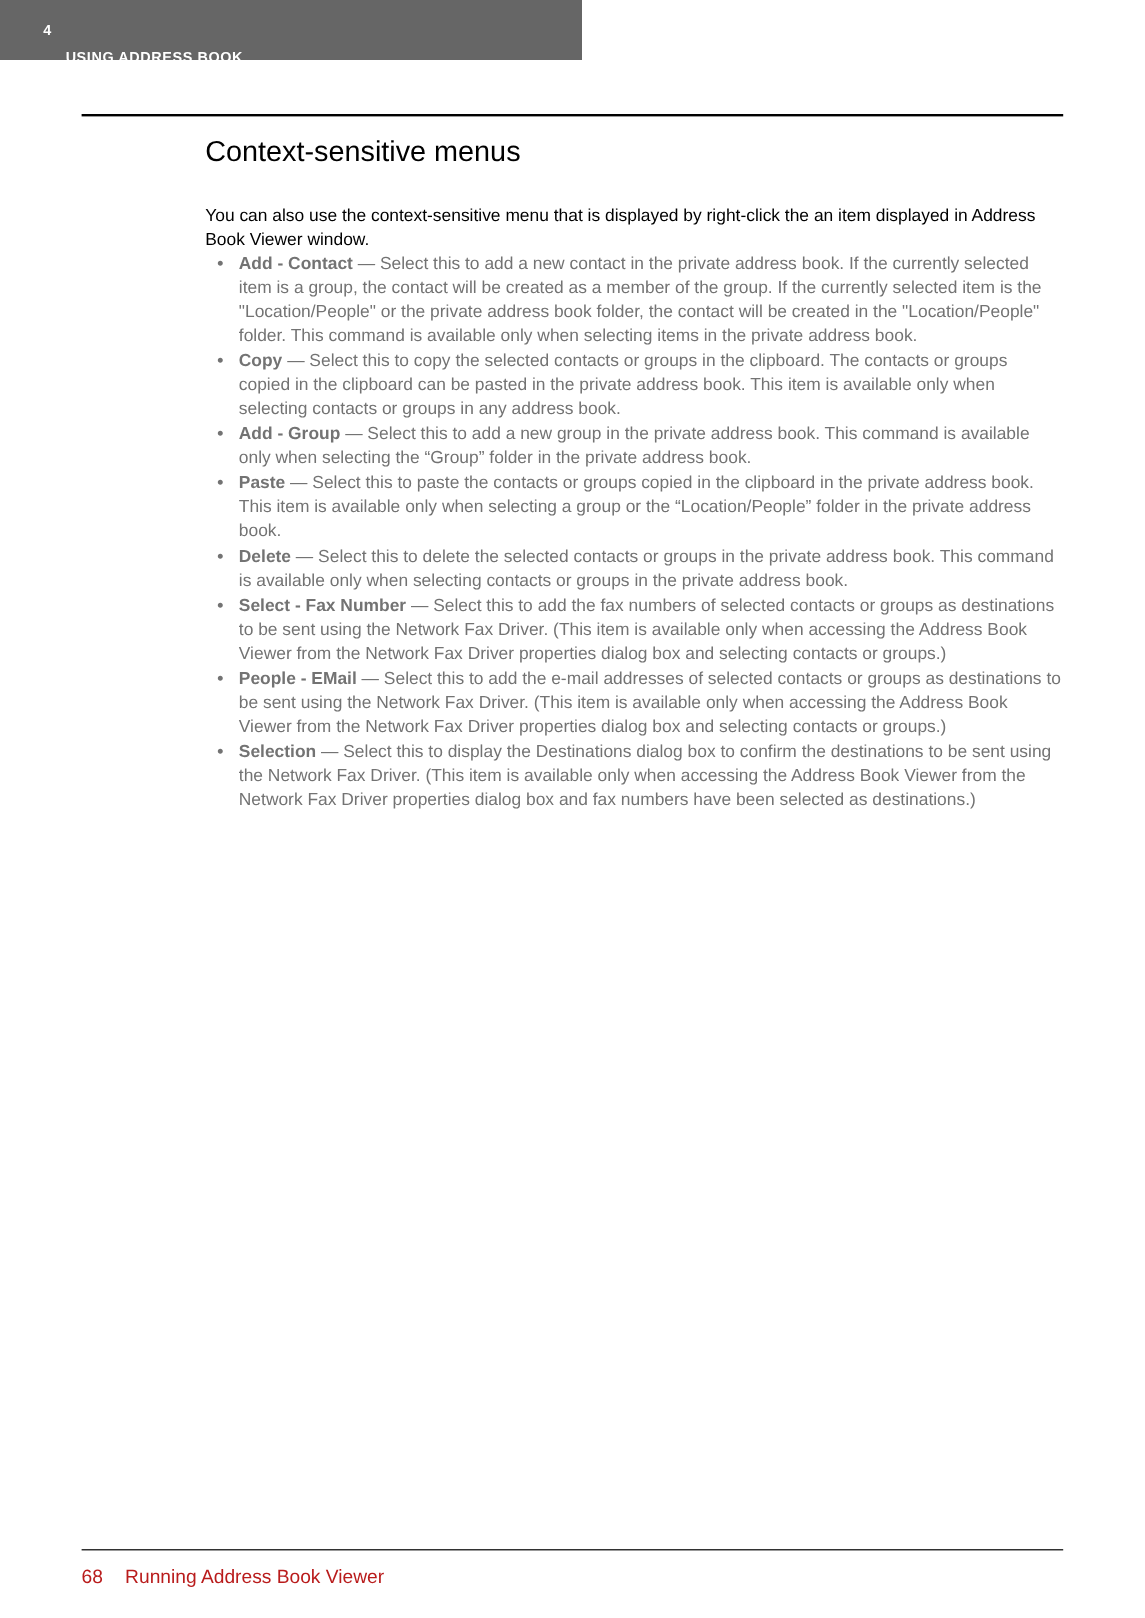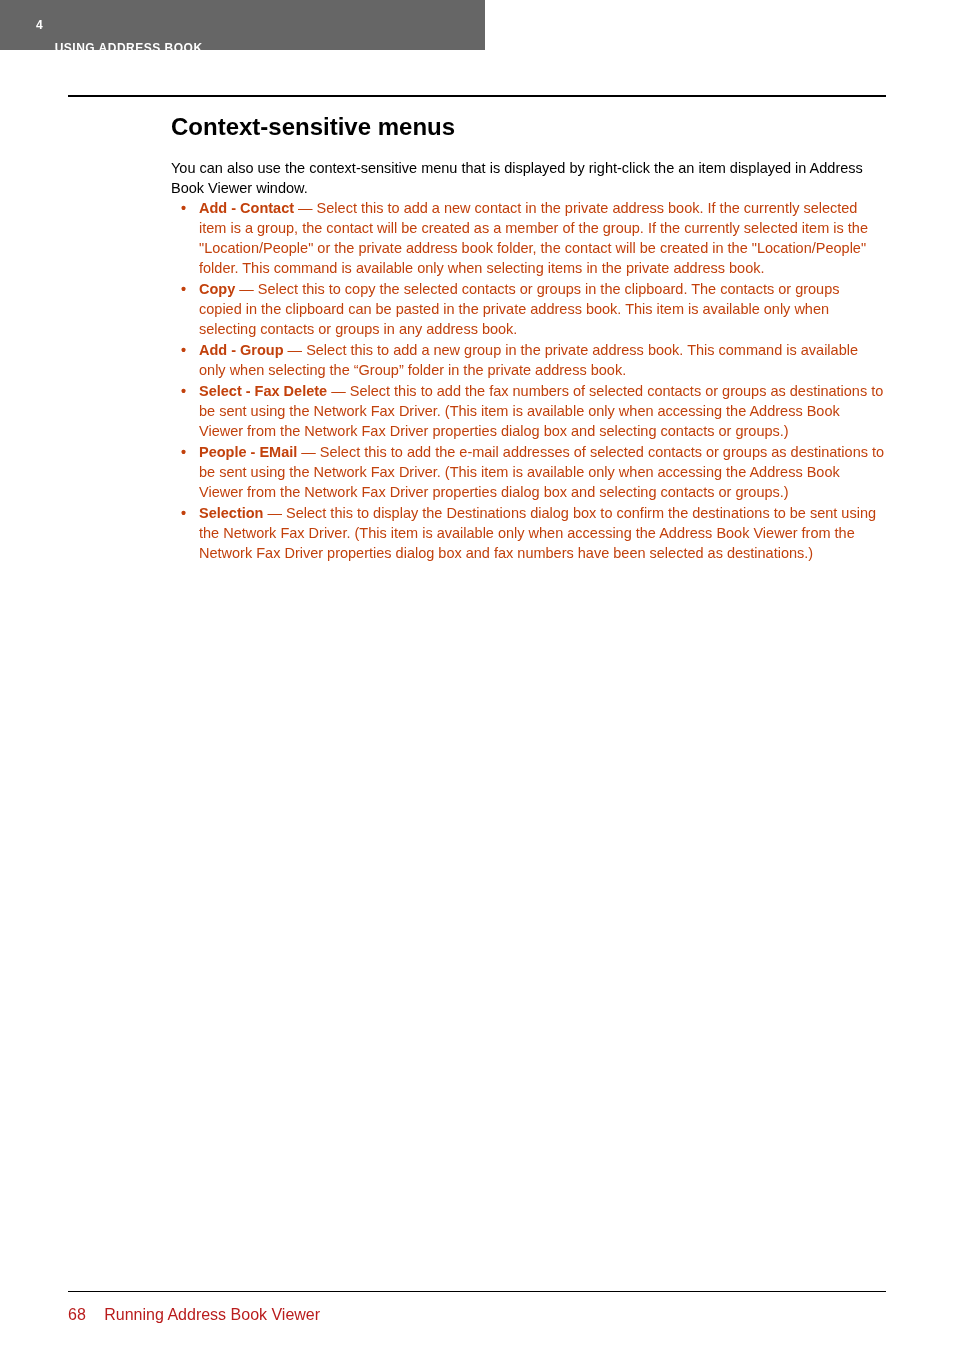--- a/index.html
+++ b/index.html
@@ -45,38 +45,38 @@
       background: #000000;
     }
     .content {
       position: absolute;
       top: 113px;
       left: 171px;
       right: 68px;
     }
     .section-title {
       font-size: 24px;
-      font-weight: bold;
+      font-weight: normal;
       color: #000000;
-      margin-bottom: 18px;
+      margin-bottom: 30px;
     }
     .intro {
       font-size: 14.5px;
       line-height: 1.35;
       color: #000000;
     }
     .bullet-list {
       list-style: none;
       padding-left: 28px;
     }
     .bullet-list li {
       position: relative;
       font-size: 14.5px;
       line-height: 1.38;
-      color: #c2410c;
+      color: #737373;
       margin-bottom: 1px;
     }
     .bullet-list li::before {
       content: "•";
       position: absolute;
       left: -18px;
       font-weight: bold;
     }
     .term {
       font-weight: bold;
@@ -110,21 +110,23 @@
 
 <div class="hr-top"></div>
 
 <div class="content">
   <h2 class="section-title">Context-sensitive menus</h2>
   <p class="intro">You can also use the context-sensitive menu that is displayed by right-click the an item displayed in Address Book Viewer window.</p>
   <ul class="bullet-list">
     <li><span class="term">Add - Contact</span><span> — Select this to add a new contact in the private address book. If the currently selected item is a group, the contact will be created as a member of the group. If the currently selected item is the "Location/People" or the private address book folder, the contact will be created in the "Location/People" folder. This command is available only when selecting items in the private address book.</span></li>
     <li><span class="term">Copy</span><span> — Select this to copy the selected contacts or groups in the clipboard. The contacts or groups copied in the clipboard can be pasted in the private address book. This item is available only when selecting contacts or groups in any address book.</span></li>
     <li><span class="term">Add - Group</span><span> — Select this to add a new group in the private address book. This command is available only when selecting the “Group” folder in the private address book.</span></li>
-    <li><span class="term">Select - Fax Delete</span><span> — Select this to add the fax numbers of selected contacts or groups as destinations to be sent using the Network Fax Driver. (This item is available only when accessing the Address Book Viewer from the Network Fax Driver properties dialog box and selecting contacts or groups.)</span></li>
+    <li><span class="term">Paste</span><span> — Select this to paste the contacts or groups copied in the clipboard in the private address book. This item is available only when selecting a group or the “Location/People” folder in the private address book.</span></li>
+    <li><span class="term">Delete</span><span> — Select this to delete the selected contacts or groups in the private address book. This command is available only when selecting contacts or groups in the private address book.</span></li>
+    <li><span class="term">Select - Fax Number</span><span> — Select this to add the fax numbers of selected contacts or groups as destinations to be sent using the Network Fax Driver. (This item is available only when accessing the Address Book Viewer from the Network Fax Driver properties dialog box and selecting contacts or groups.)</span></li>
     <li><span class="term">People - EMail</span><span> — Select this to add the e-mail addresses of selected contacts or groups as destinations to be sent using the Network Fax Driver. (This item is available only when accessing the Address Book Viewer from the Network Fax Driver properties dialog box and selecting contacts or groups.)</span></li>
     <li><span class="term">Selection</span><span> — Select this to display the Destinations dialog box to confirm the destinations to be sent using the Network Fax Driver. (This item is available only when accessing the Address Book Viewer from the Network Fax Driver properties dialog box and fax numbers have been selected as destinations.)</span></li>
   </ul>
 </div>
 
 <div class="hr-bottom"></div>
 
 <div class="footer">
   <span class="page-num">68</span>
   <span>Running Address Book Viewer</span>

